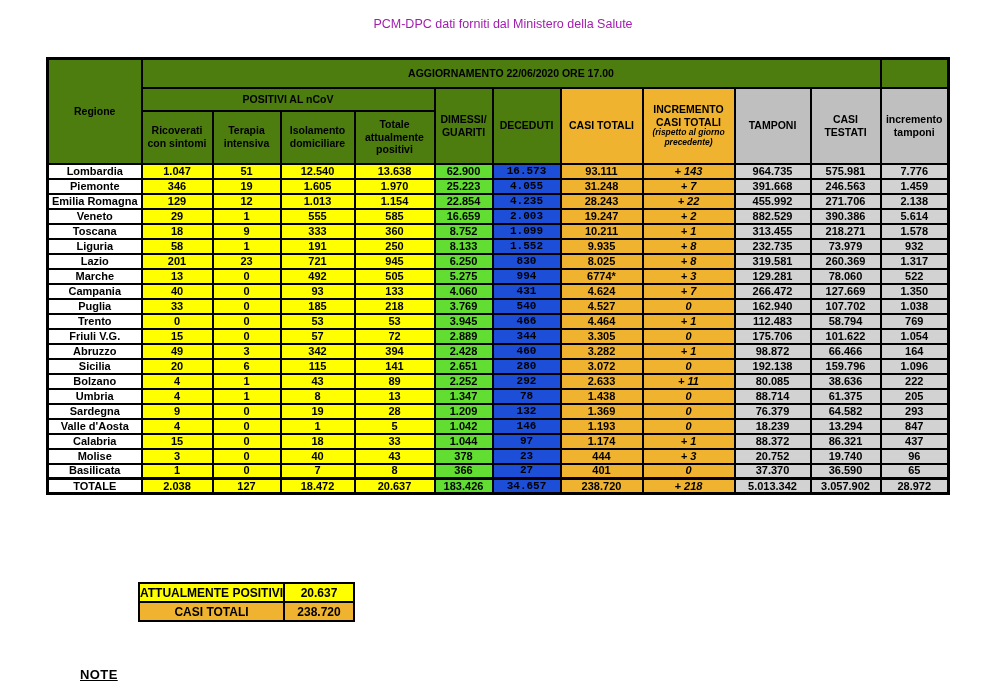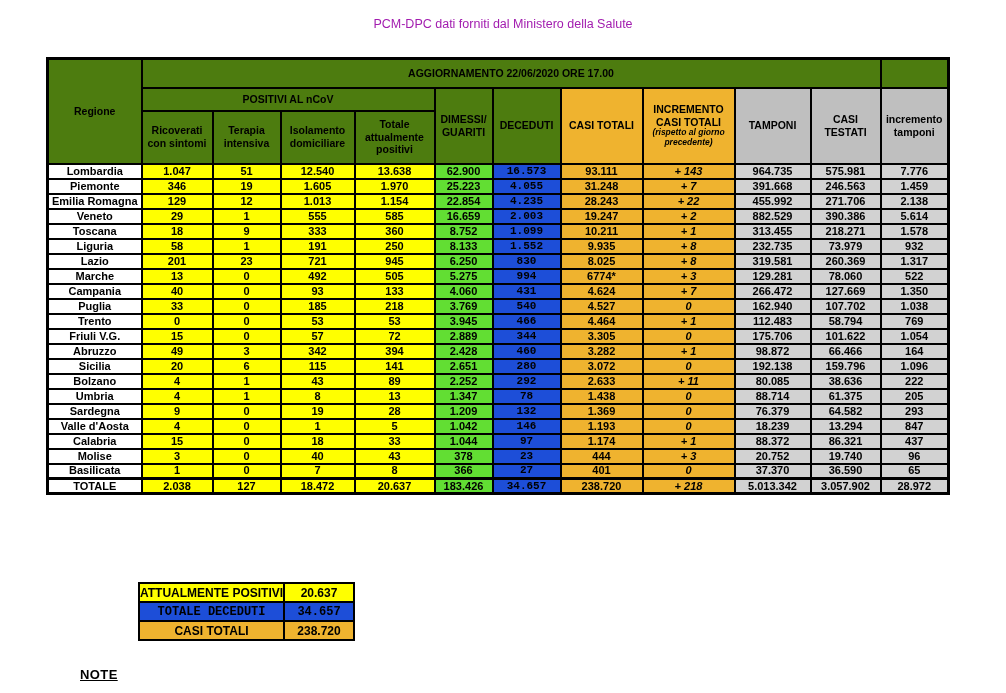--- a/index.html
+++ b/index.html
@@ -408,23 +408,19 @@
   <colgroup>
       <col style="width:145px">
       <col style="width:70px">
     </colgroup>
   <tbody id="summary-body">
       <tr>
         <td class="c-yellow">ATTUALMENTE POSITIVI</td>
         <td class="c-yellow">20.637</td>
       </tr>
       <tr>
-        <td class="c-red">TOTALE DECEDUTI</td>
-        <td class="c-red">34.657</td>
-      </tr>
-      <tr>
         <td class="c-orange">CASI TOTALI</td>
         <td class="c-orange">238.720</td>
       </tr>
     </tbody>
 </table>
 
 <div class="note">NOTE</div>
 
 </body></html>

